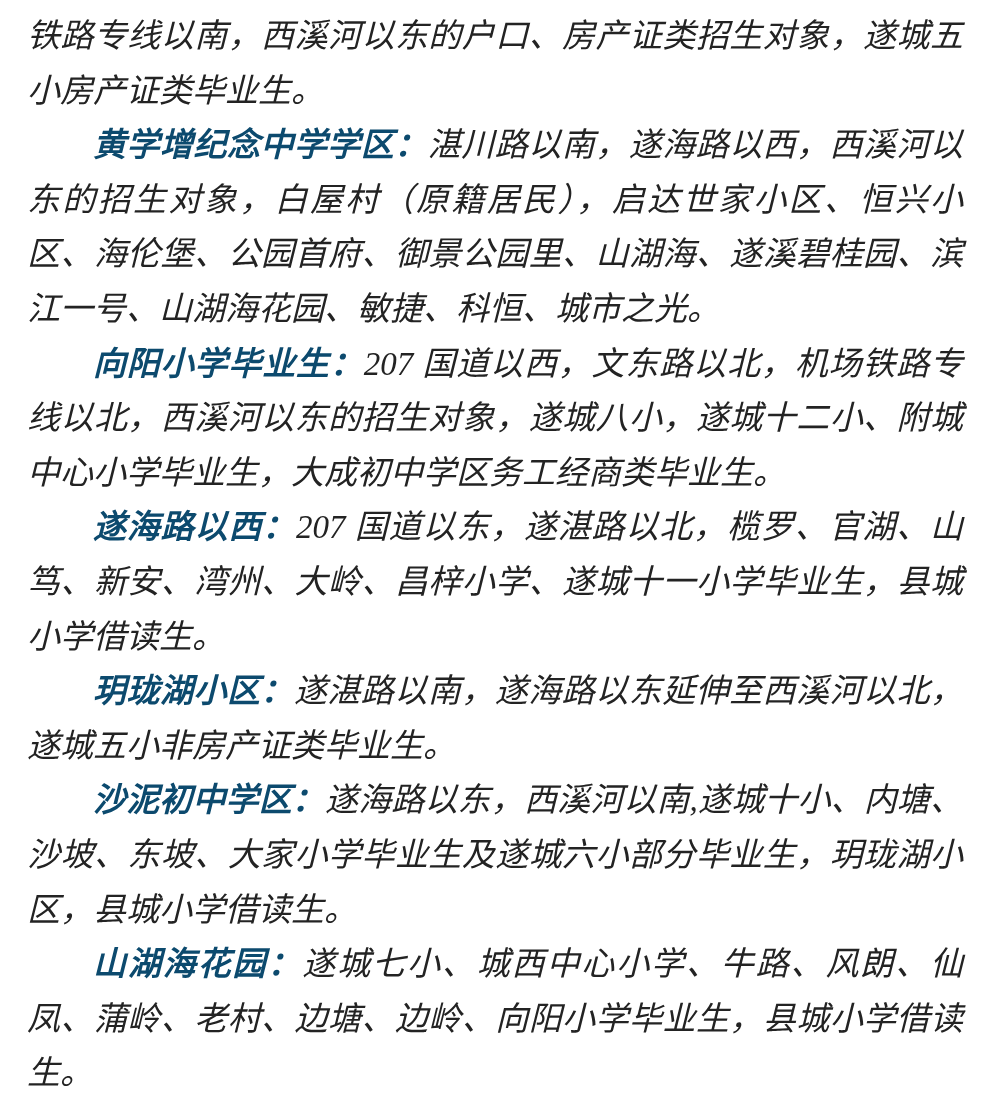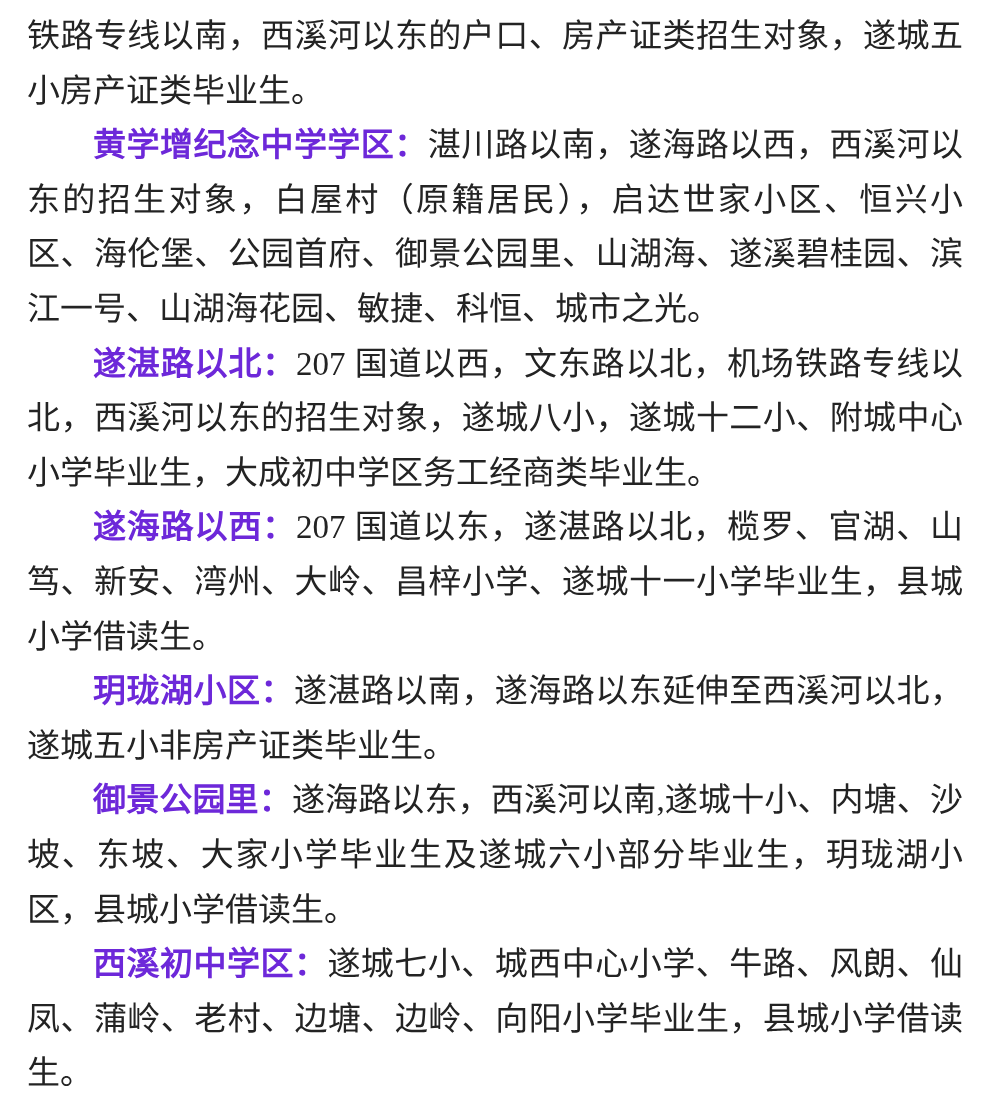--- a/index.html
+++ b/index.html
@@ -20,42 +20,43 @@
     font-family: "Liberation Serif", "DejaVu Serif", serif;
     font-size: 33px;
     line-height: 54.6px;
     color: #232323;
     text-align: justify;
     text-justify: inter-character;
   }
   .para {
     margin: 0;
     text-indent: 2em;
+    font-style: italic;
   }
   .para.continuation {
     text-indent: 0;
   }
   .district {
     font-family: "Liberation Sans", "DejaVu Sans", sans-serif;
     font-weight: 700;
-    color: #6d28d9;
+    color: #0c4a6e;
   }
 </style>
 </head>
 <body>
 
 <main class="page">
 
   <p class="para continuation"><span>铁路专线以南，西溪河以东的户口、房产证类招生对象，遂城五小房产证类毕业生。</span></p>
 
   <p class="para"><strong class="district">黄学增纪念中学学区：</strong><span>湛川路以南，遂海路以西，西溪河以东的招生对象，白屋村（原籍居民），启达世家小区、恒兴小区、海伦堡、公园首府、御景公园里、山湖海、遂溪碧桂园、滨江一号、山湖海花园、敏捷、科恒、城市之光。</span></p>
 
-  <p class="para"><strong class="district">遂湛路以北：</strong><span>207 国道以西，文东路以北，机场铁路专线以北，西溪河以东的招生对象，遂城八小，遂城十二小、附城中心小学毕业生，大成初中学区务工经商类毕业生。</span></p>
+  <p class="para"><strong class="district">向阳小学毕业生：</strong><span>207 国道以西，文东路以北，机场铁路专线以北，西溪河以东的招生对象，遂城八小，遂城十二小、附城中心小学毕业生，大成初中学区务工经商类毕业生。</span></p>
 
   <p class="para"><strong class="district">遂海路以西：</strong><span>207 国道以东，遂湛路以北，榄罗、官湖、山笃、新安、湾州、大岭、昌梓小学、遂城十一小学毕业生，县城小学借读生。</span></p>
 
   <p class="para"><strong class="district">玥珑湖小区：</strong><span>遂湛路以南，遂海路以东延伸至西溪河以北，遂城五小非房产证类毕业生。</span></p>
 
-  <p class="para"><strong class="district">御景公园里：</strong><span>遂海路以东，西溪河以南,遂城十小、内塘、沙坡、东坡、大家小学毕业生及遂城六小部分毕业生，玥珑湖小区，县城小学借读生。</span></p>
+  <p class="para"><strong class="district">沙泥初中学区：</strong><span>遂海路以东，西溪河以南,遂城十小、内塘、沙坡、东坡、大家小学毕业生及遂城六小部分毕业生，玥珑湖小区，县城小学借读生。</span></p>
 
-  <p class="para"><strong class="district">西溪初中学区：</strong><span>遂城七小、城西中心小学、牛路、风朗、仙凤、蒲岭、老村、边塘、边岭、向阳小学毕业生，县城小学借读生。</span></p>
+  <p class="para"><strong class="district">山湖海花园：</strong><span>遂城七小、城西中心小学、牛路、风朗、仙凤、蒲岭、老村、边塘、边岭、向阳小学毕业生，县城小学借读生。</span></p>
 
 </main>
 
 </body></html>

